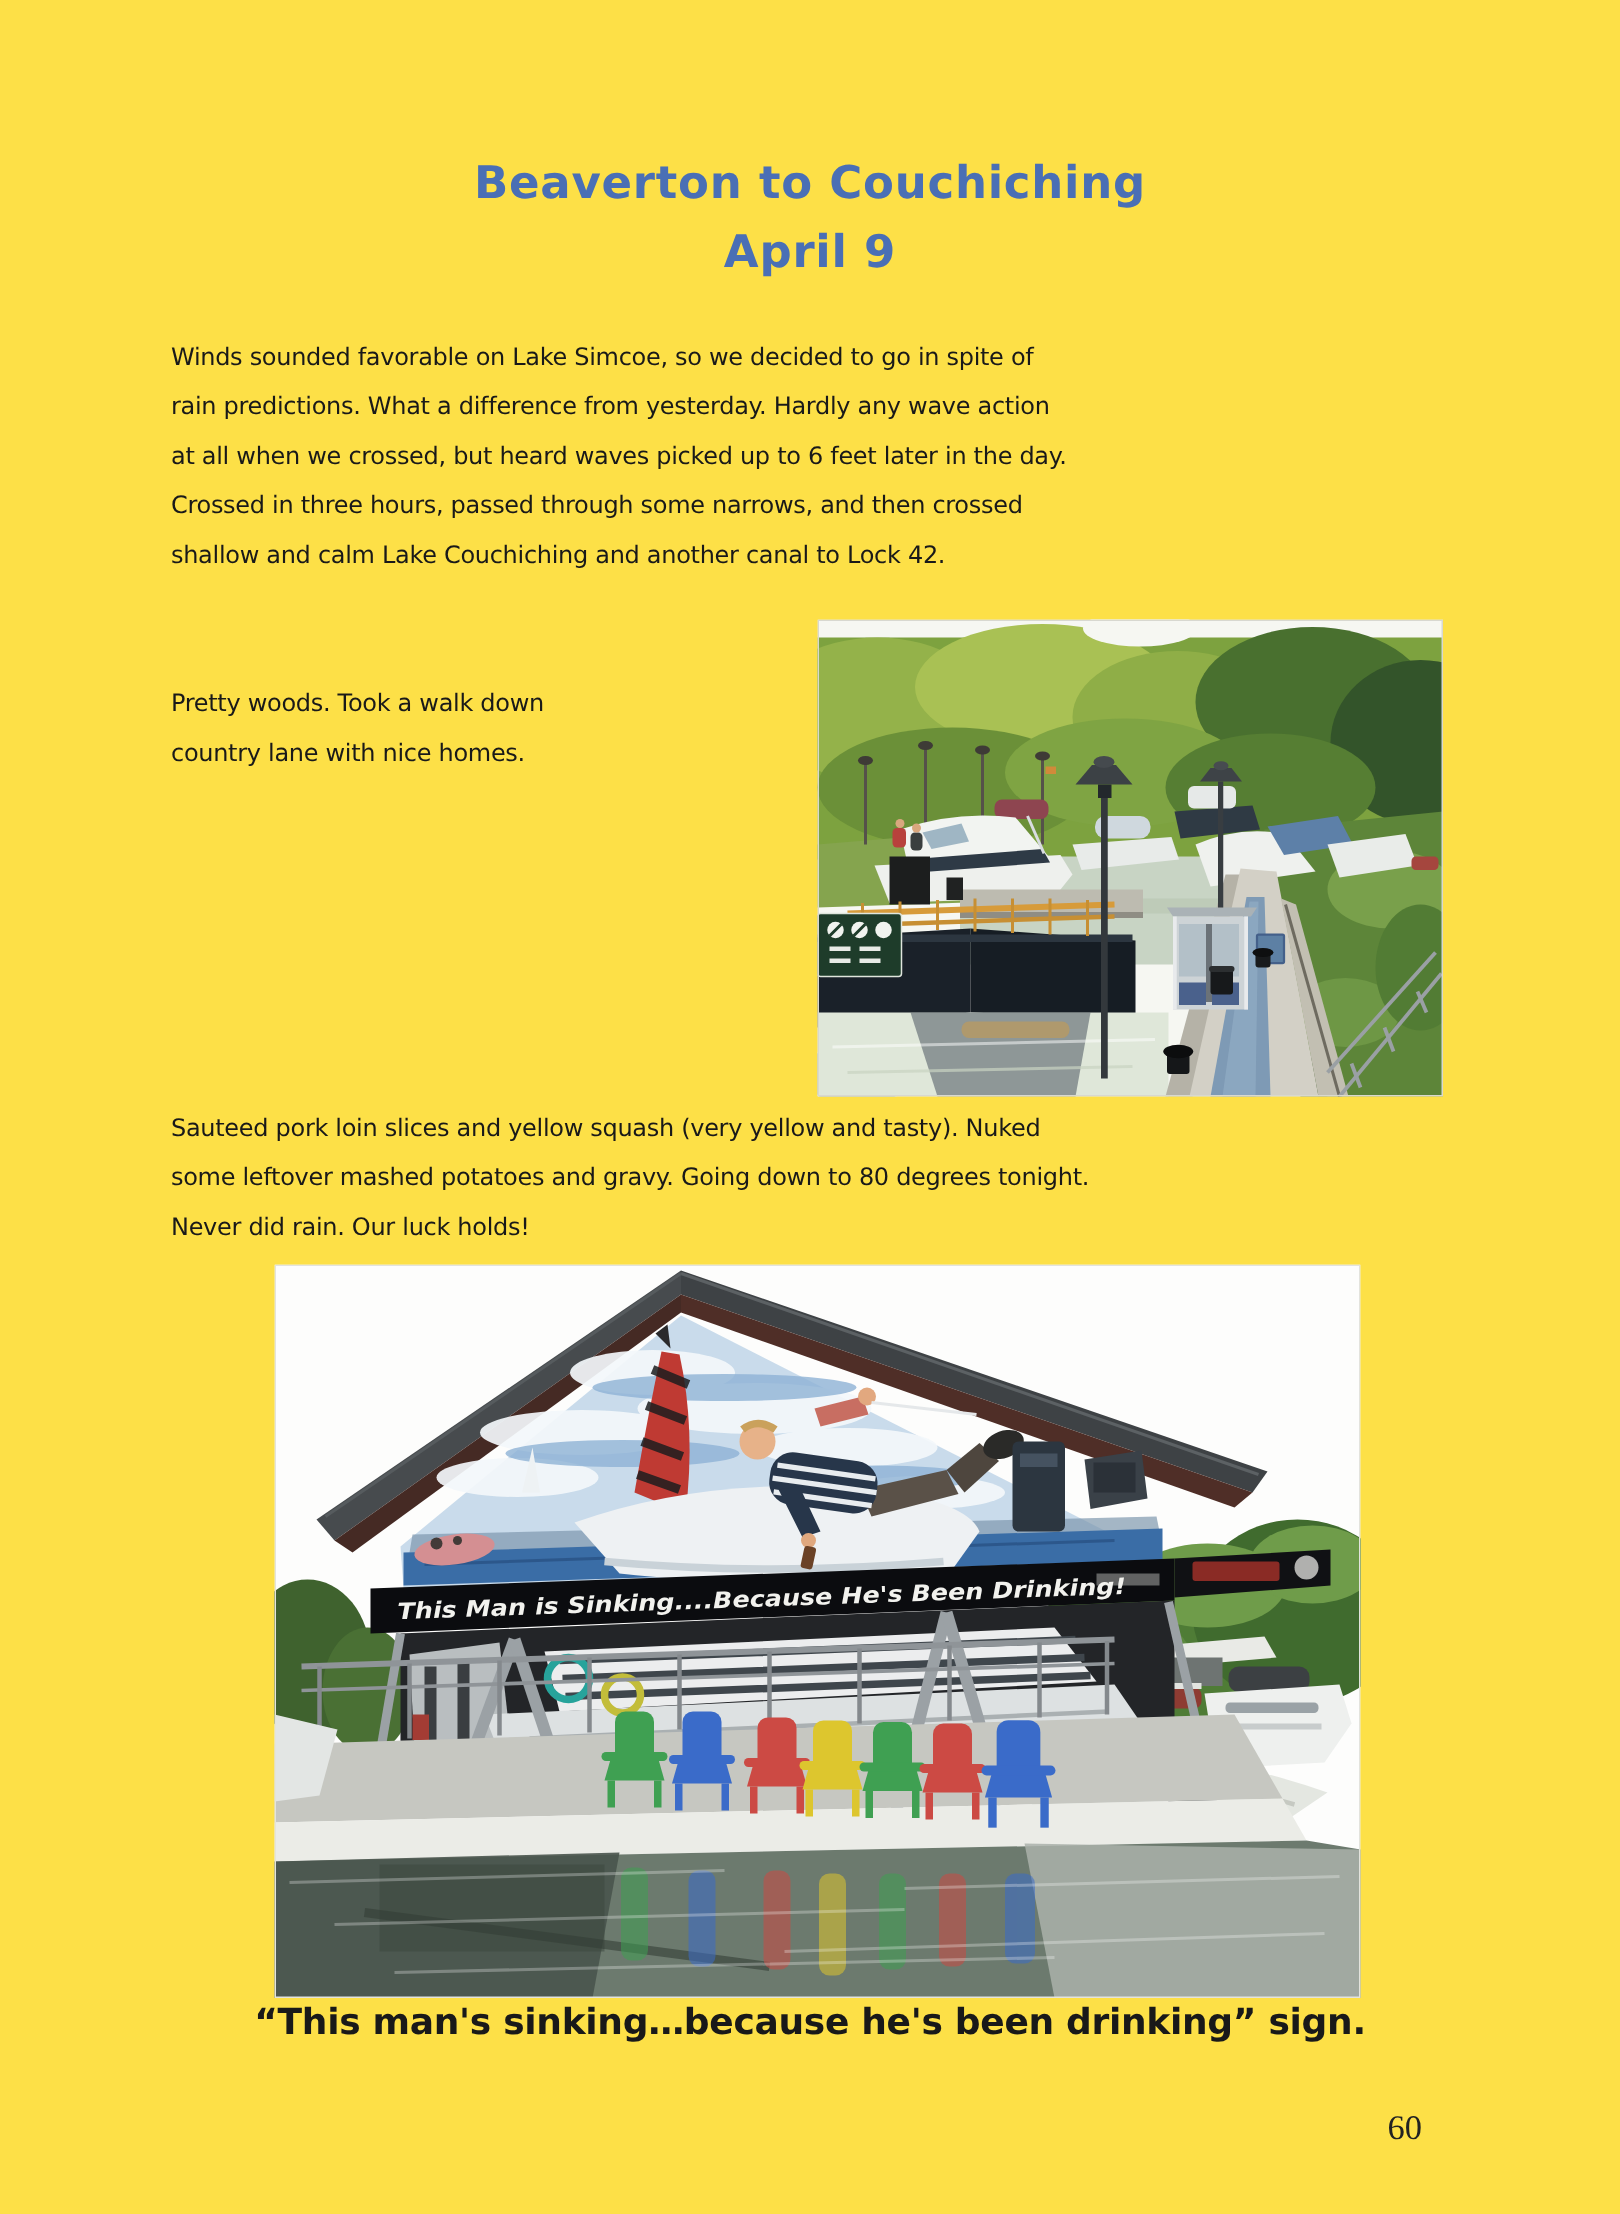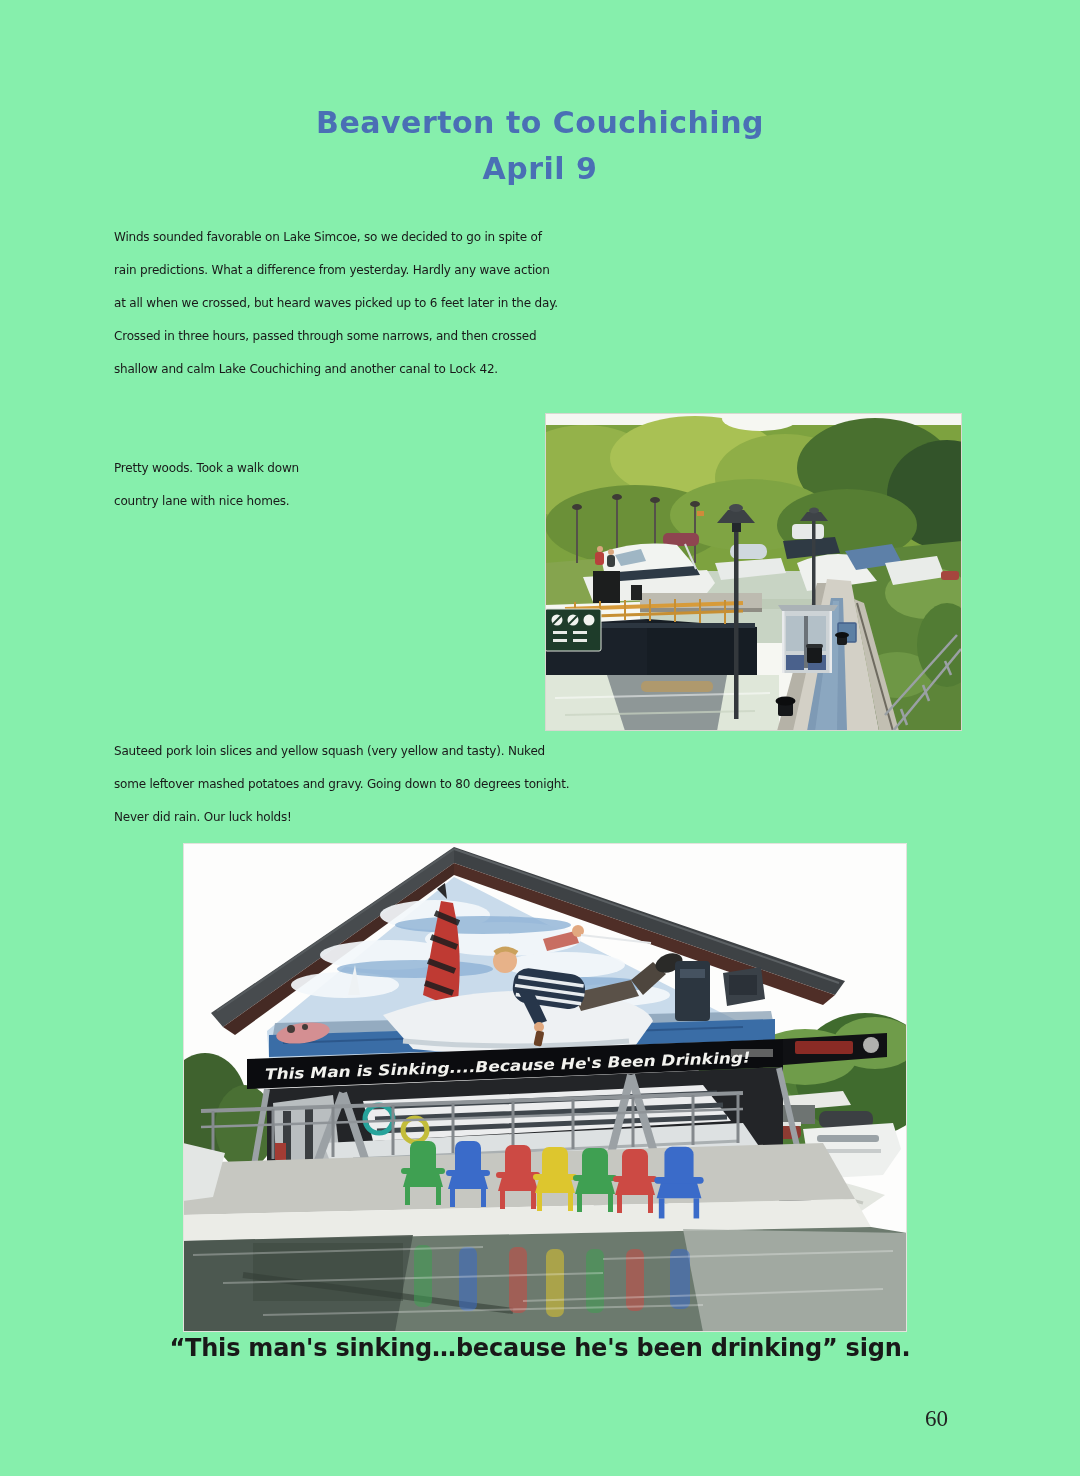--- a/index.html
+++ b/index.html
@@ -1,25 +1,25 @@
 <!DOCTYPE html>
 <html><head>
 <meta charset="utf-8">
 <style>
   html,body{margin:0;padding:0;background:#ffffff;}
   .page{
-    position:relative;width:1080px;height:1476px;background:#86efac;overflow:hidden;
+    position:relative;width:1080px;height:1476px;background:#fde047;overflow:hidden;
     font-family:"DejaVu Sans","Liberation Sans",sans-serif;color:#191919;
   }
   .title{
     position:absolute;top:100px;left:0;width:1080px;text-align:center;
     font-size:30px;line-height:46px;font-weight:bold;letter-spacing:.5px;
   }
   .body-text{
-    font-size:12px;line-height:33px;white-space:pre-line;letter-spacing:-0.2px;
+    font-size:16px;line-height:33px;white-space:pre-line;letter-spacing:-0.2px;
   }
   .para1{position:absolute;left:114px;top:221px;width:905px;}
   .leftcol{position:absolute;left:114px;top:419px;width:465px;}
   .leftcol .gap{height:33px;}
   .para4{position:absolute;left:114px;top:735px;width:905px;}
   .photo1{position:absolute;left:545px;top:413px;width:417px;height:318px;}
   .photo2{position:absolute;left:183px;top:843px;width:724px;height:489px;}
   .photo1 svg,.photo2 svg{display:block;width:100%;height:100%;}
   .caption{
     position:absolute;top:1334px;left:0;width:1080px;text-align:center;

